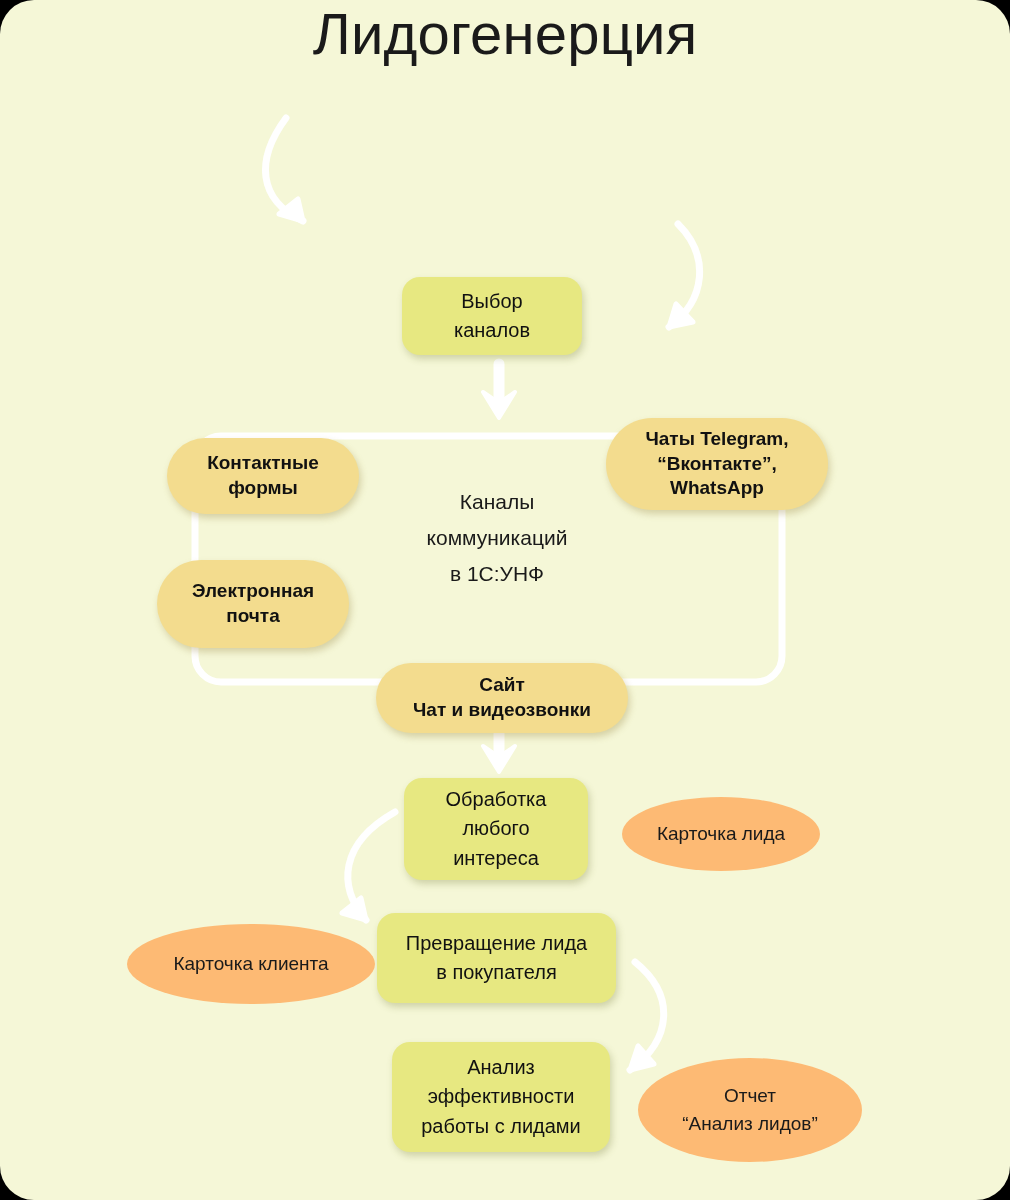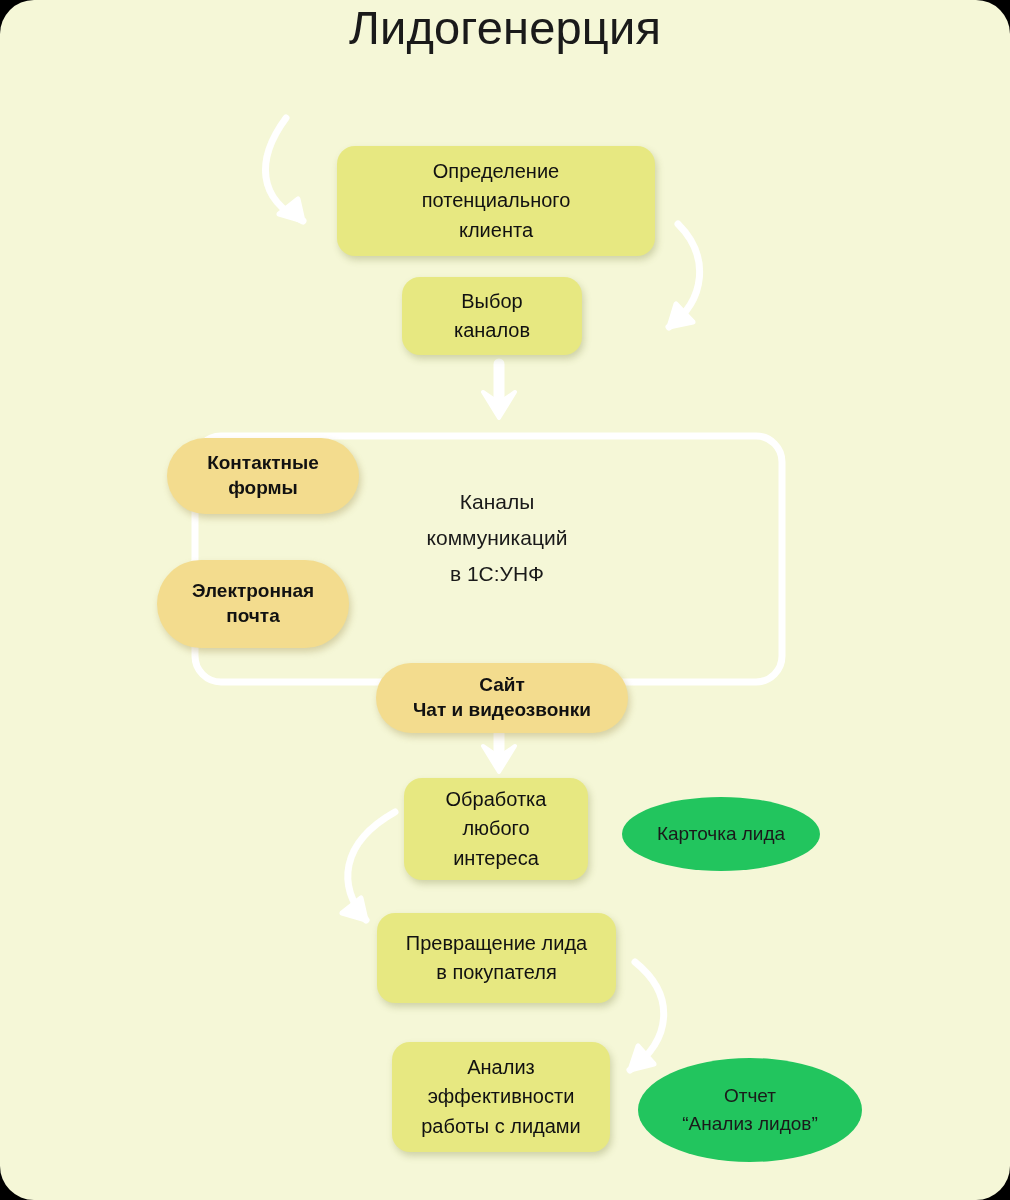--- a/index.html
+++ b/index.html
@@ -1,31 +1,31 @@
 <!DOCTYPE html>
 <html><head>
 <meta charset="utf-8">
 <style>
   html,body{margin:0;padding:0;background:#000;}
   body{width:1010px;height:1200px;overflow:hidden;
        font-family:"Liberation Sans","DejaVu Sans",sans-serif;}
   #frame{position:absolute;left:0;top:0;width:1010px;height:1200px;
          background:#f5f7d7;border-radius:34px;overflow:hidden;}
   .t{position:absolute;box-sizing:border-box;}
-  #title{left:0;top:46;width:1010px;text-align:center;font-size:47px;color:#1a1a1a;
+  #title{left:0;top:46;width:1010px;text-align:center;font-size:58px;color:#1a1a1a;
          letter-spacing:.2px;}
   .box{background:#e7e881;border-radius:18px;
        box-shadow:2px 4px 7px rgba(120,125,60,.30);
        display:flex;align-items:center;justify-content:center;text-align:center;
        color:#111;font-size:20px;line-height:1.46;}
   .pill{background:#f3dc8e;border-radius:48px;
         box-shadow:2px 4px 7px rgba(150,130,60,.33);
         display:flex;align-items:center;justify-content:center;text-align:center;
         color:#111;font-weight:bold;font-size:19px;line-height:1.3;}
-  .ell{background:#22c55e;border-radius:50%;
+  .ell{background:#fdba74;border-radius:50%;
        display:flex;align-items:center;justify-content:center;text-align:center;
        color:#1a1a1a;font-size:19px;line-height:1.45;}
   #chanlabel{display:flex;align-items:center;justify-content:center;text-align:center;
              color:#1a1a1a;font-size:21px;line-height:1.72;}
   svg{position:absolute;left:0;top:0;pointer-events:none;}
   .ar{fill:none;stroke:#ffffff;stroke-linecap:round;}
 </style>
 </head>
 <body>
 
@@ -60,40 +60,40 @@
       <path class="ar" d="M395,812 C340,843 337,886 366,920" stroke-width="7"></path>
       <path d="M366,920 L342,913 L361,898 Z" fill="#ffffff" stroke="#ffffff" stroke-width="5" stroke-linejoin="round"></path>
     </g>
 
     <g>
       <path class="ar" d="M635,962 C676,995 672,1040 630,1070" stroke-width="7"></path>
       <path d="M630,1070 L654,1064 L638,1046 Z" fill="#ffffff" stroke="#ffffff" stroke-width="5" stroke-linejoin="round"></path>
     </g>
   </svg>
 
-  <div class="t box" style="left:337px;top:146px;width:318px;height:110px;">
-    <span>Определение<br>потенциального<br>клиента</span>
-  </div>
 
   <div class="t box" style="left:402px;top:277px;width:180px;height:78px;">
     <span>Выбор<br>каналов</span>
   </div>
 
   <div class="t" id="chanlabel" style="left:372px;top:478px;width:250px;height:120px;">
     <span>Каналы<br>коммуникаций<br>в 1С:УНФ</span>
   </div>
 
   <div class="t pill" style="left:167px;top:426px;width:192px;height:76px;margin-top:12px;">
     <span>Контактные<br>формы</span>
   </div>
 
   <div class="t pill" style="left:157px;top:560px;width:192px;height:88px;">
     <span>Электронная<br>почта</span>
   </div>
 
+  <div class="t pill" style="left:606px;top:418px;width:222px;height:92px;">
+    <span>Чаты Telegram,<br>“Вконтакте”,<br>WhatsApp</span>
+  </div>
 
 
   <div class="t pill" style="left:376px;top:640px;width:252px;height:70px;margin-top:23px;">
     <span>Сайт<br>Чат и видеозвонки</span>
   </div>
 
   <div class="t box" style="left:404px;top:778px;width:184px;height:102px;">
     <span>Обработка<br>любого<br>интереса</span>
   </div>
 
@@ -102,18 +102,21 @@
   </div>
 
   <div class="t box" style="left:392px;top:1042px;width:218px;height:110px;">
     <span>Анализ<br>эффективности<br>работы с лидами</span>
   </div>
 
   <div class="t ell" style="left:622px;top:797px;width:198px;height:74px;">
     <span>Карточка лида</span>
   </div>
 
+  <div class="t ell" style="left:127px;top:924px;width:248px;height:80px;">
+    <span>Карточка клиента</span>
+  </div>
 
   <div class="t ell" style="left:638px;top:1058px;width:224px;height:104px;">
     <span>Отчет<br>“Анализ лидов”</span>
   </div>
 
 </div>
 
 </body></html>

